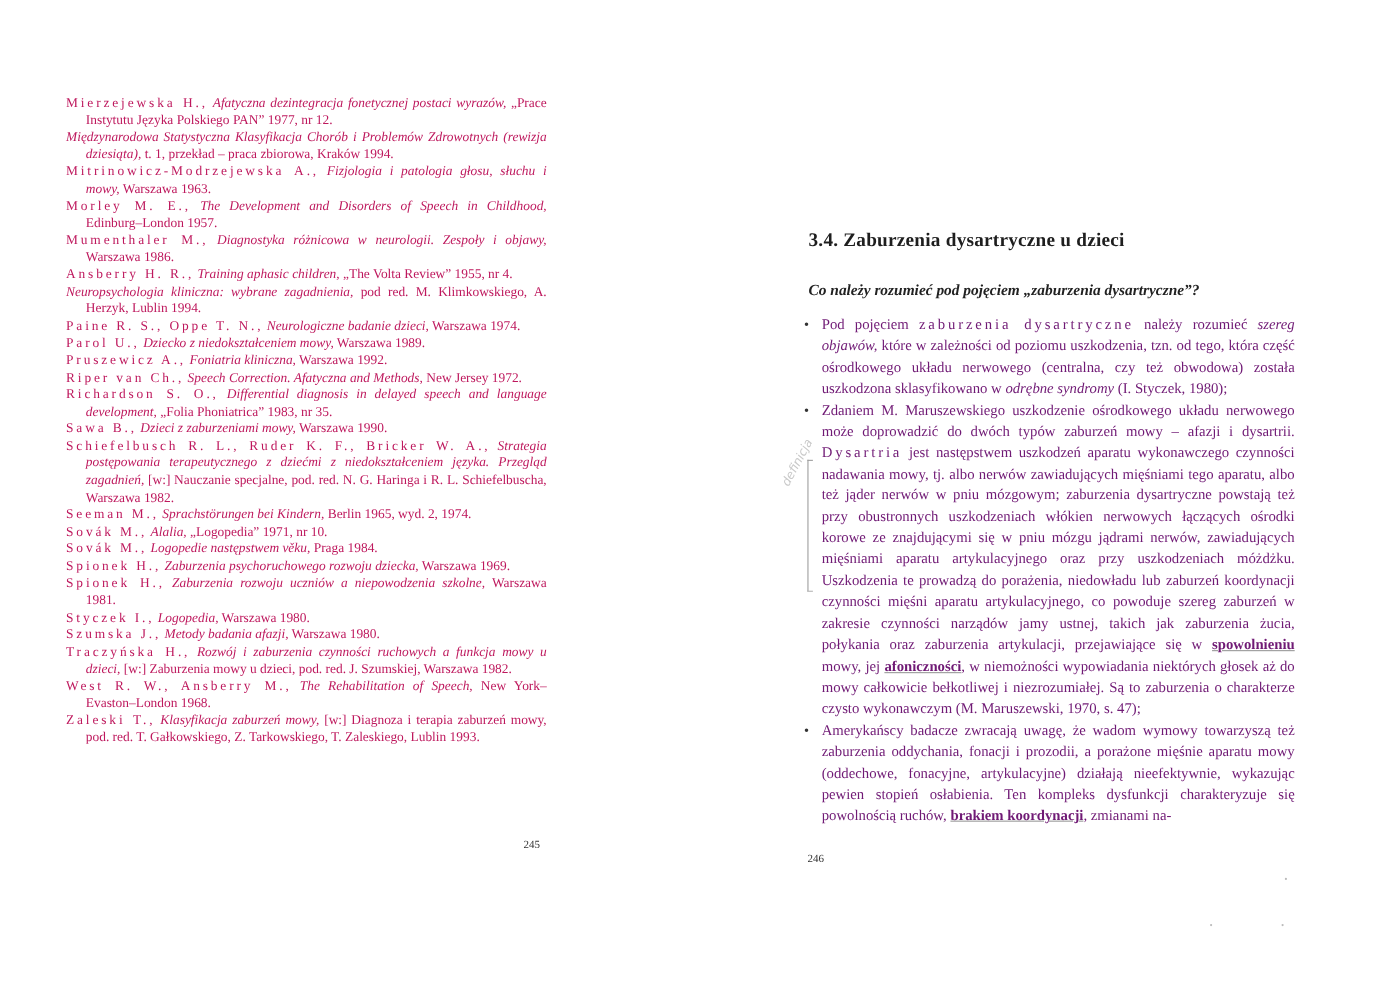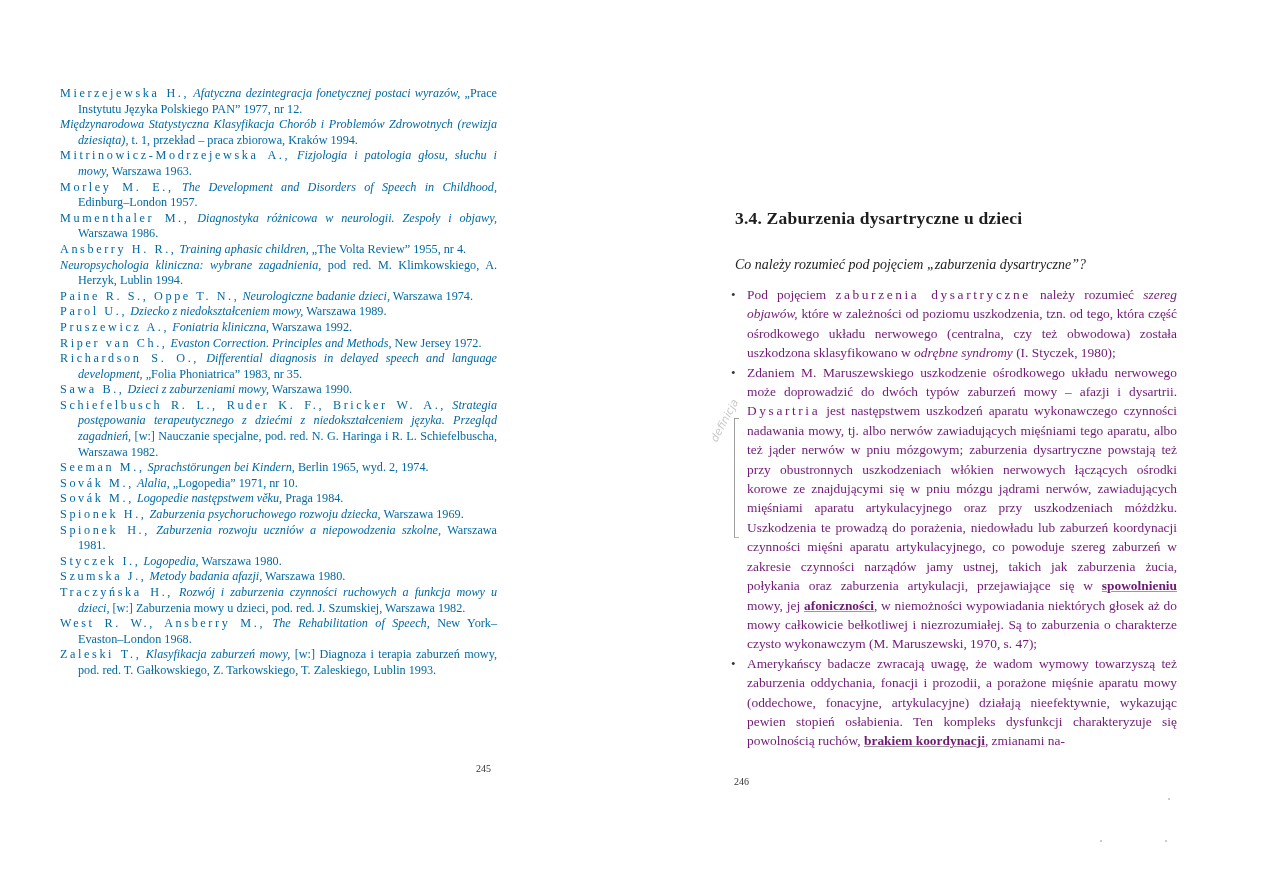--- a/index.html
+++ b/index.html
@@ -25,21 +25,21 @@
 
     
     .biblio {
       position: absolute;
       left: 60px;
       top: 86px;
       width: 437px;
       font-size: 12.2px;
       line-height: 15.6px;
       text-align: justify;
-      color: #0369a1;
+      color: #be185d;
     }
     .bib-entry {
       padding-left: 18px;
       text-indent: -18px;
       margin: 0;
     }
     .sp { letter-spacing: 2.6px; }
     .it { font-style: italic; }
 
     .page-number {
@@ -59,21 +59,21 @@
     }
     .chapter-title {
       font-size: 17.5px;
       font-weight: bold;
       margin: 0 0 0 0;
       color: #1e1e1e;
       letter-spacing: 0.2px;
     }
     .chapter-question {
       font-size: 14px;
-      font-weight: normal;
+      font-weight: bold;
       font-style: italic;
       margin: 28px 0 12px 0;
       color: #222;
     }
     .bullets {
       list-style: none;
       padding: 0;
       margin: 0;
       font-size: 13.4px;
       line-height: 19.4px;
@@ -139,21 +139,21 @@
     <p class="bib-entry"><span class="sp">Mierzejewska H.,</span> <span class="it">Afatyczna dezintegracja fonetycznej postaci wyrazów,</span><span> „Prace Instytutu Języka Polskiego PAN” 1977, nr 12.</span></p>
     <p class="bib-entry"><span class="it">Międzynarodowa Statystyczna Klasyfikacja Chorób i Problemów Zdrowotnych (rewizja dziesiąta),</span><span> t. 1, przekład – praca zbiorowa, Kraków 1994.</span></p>
     <p class="bib-entry"><span class="sp">Mitrinowicz-Modrzejewska A.,</span> <span class="it">Fizjologia i patologia głosu, słuchu i mowy,</span><span> Warszawa 1963.</span></p>
     <p class="bib-entry"><span class="sp">Morley M. E.,</span> <span class="it">The Development and Disorders of Speech in Childhood,</span><span> Edinburg–London 1957.</span></p>
     <p class="bib-entry"><span class="sp">Mumenthaler M.,</span> <span class="it">Diagnostyka różnicowa w neurologii. Zespoły i objawy,</span><span> Warszawa 1986.</span></p>
     <p class="bib-entry"><span class="sp">Ansberry H. R.,</span> <span class="it">Training aphasic children,</span><span> „The Volta Review” 1955, nr 4.</span></p>
     <p class="bib-entry"><span class="it">Neuropsychologia kliniczna: wybrane zagadnienia,</span><span> pod red. M. Klimkowskiego, A. Herzyk, Lublin 1994.</span></p>
     <p class="bib-entry"><span class="sp">Paine R. S., Oppe T. N.,</span> <span class="it">Neurologiczne badanie dzieci,</span><span> Warszawa 1974.</span></p>
     <p class="bib-entry"><span class="sp">Parol U.,</span> <span class="it">Dziecko z niedokształceniem mowy,</span><span> Warszawa 1989.</span></p>
     <p class="bib-entry"><span class="sp">Pruszewicz A.,</span> <span class="it">Foniatria kliniczna,</span><span> Warszawa 1992.</span></p>
-    <p class="bib-entry"><span class="sp">Riper van Ch.,</span> <span class="it">Evaston Correction. Principles and Methods,</span><span> New Jersey 1972.</span></p>
+    <p class="bib-entry"><span class="sp">Riper van Ch.,</span> <span class="it">Speech Correction. Afatyczna and Methods,</span><span> New Jersey 1972.</span></p>
     <p class="bib-entry"><span class="sp">Richardson S. O.,</span> <span class="it">Differential diagnosis in delayed speech and language development,</span><span> „Folia Phoniatrica” 1983, nr 35.</span></p>
     <p class="bib-entry"><span class="sp">Sawa B.,</span> <span class="it">Dzieci z zaburzeniami mowy,</span><span> Warszawa 1990.</span></p>
     <p class="bib-entry"><span class="sp">Schiefelbusch R. L., Ruder K. F., Bricker W. A.,</span> <span class="it">Strategia postępowania terapeutycznego z dziećmi z niedokształceniem języka. Przegląd zagadnień,</span><span> [w:] Nauczanie specjalne, pod. red. N. G. Haringa i R. L. Schiefelbuscha, Warszawa 1982.</span></p>
     <p class="bib-entry"><span class="sp">Seeman M.,</span> <span class="it">Sprachstörungen bei Kindern,</span><span> Berlin 1965, wyd. 2, 1974.</span></p>
     <p class="bib-entry"><span class="sp">Sovák M.,</span> <span class="it">Alalia,</span><span> „Logopedia” 1971, nr 10.</span></p>
     <p class="bib-entry"><span class="sp">Sovák M.,</span> <span class="it">Logopedie następstwem věku,</span><span> Praga 1984.</span></p>
     <p class="bib-entry"><span class="sp">Spionek H.,</span> <span class="it">Zaburzenia psychoruchowego rozwoju dziecka,</span><span> Warszawa 1969.</span></p>
     <p class="bib-entry"><span class="sp">Spionek H.,</span> <span class="it">Zaburzenia rozwoju uczniów a niepowodzenia szkolne,</span><span> Warszawa 1981.</span></p>
     <p class="bib-entry"><span class="sp">Styczek I.,</span> <span class="it">Logopedia,</span><span> Warszawa 1980.</span></p>
     <p class="bib-entry"><span class="sp">Szumska J.,</span> <span class="it">Metody badania afazji,</span><span> Warszawa 1980.</span></p>

